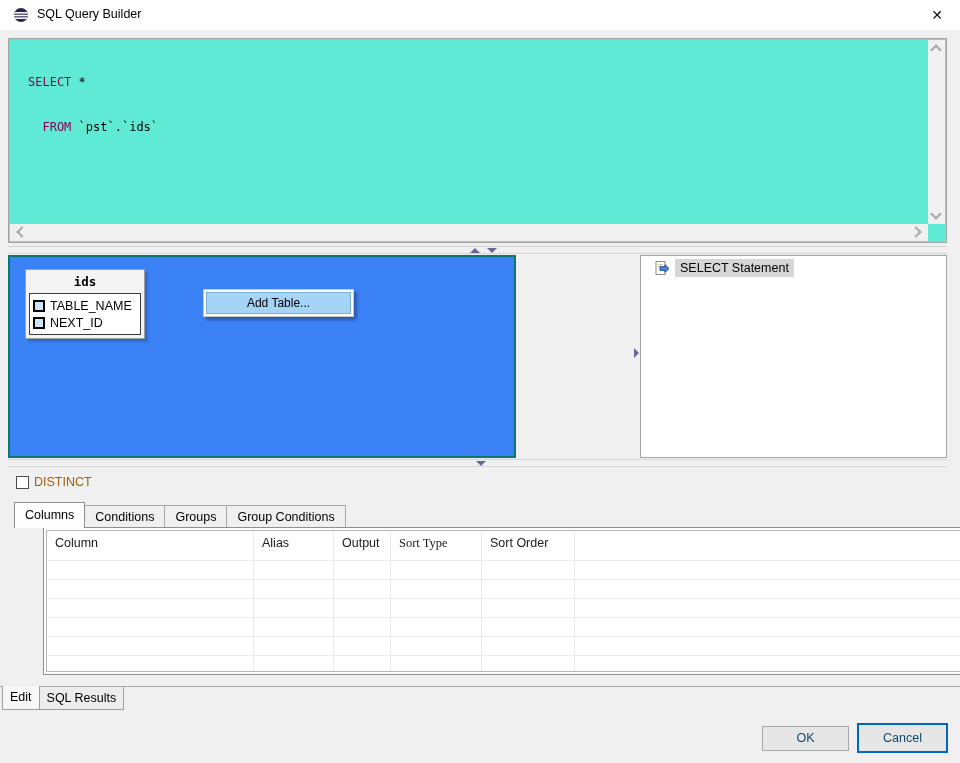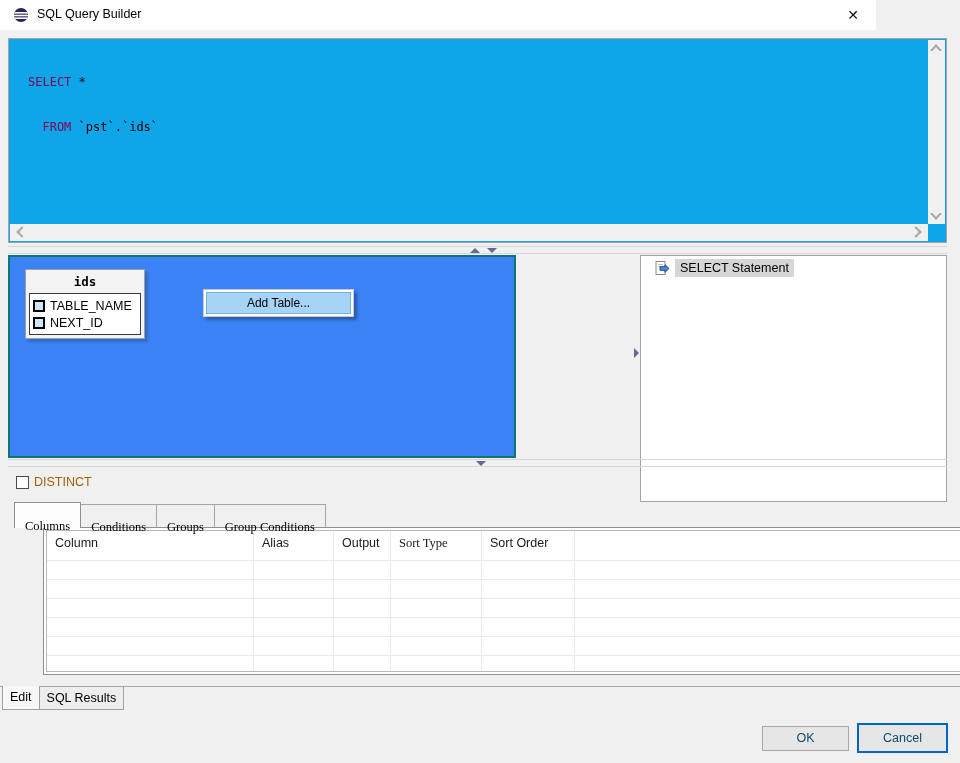--- a/index.html
+++ b/index.html
@@ -1,25 +1,25 @@
 <!DOCTYPE html>
 <html><head>
 <meta charset="utf-8">
 <style>
   * { margin:0; padding:0; box-sizing:border-box; }
   html,body { width:960px; height:763px; }
   body { font-family:"Liberation Sans", sans-serif; background:#f0f0f0; position:relative; overflow:hidden; }
 
-  .titlebar { position:absolute; left:0; top:0; width:876px; height:30px; background:#ffffff; }
+  .titlebar { position:absolute; left:0; top:0; width:960px; height:30px; background:#ffffff; }
   .titlebar .app-icon { position:absolute; left:13px; top:7px; width:16px; height:16px; }
   .titlebar .title { position:absolute; left:37px; top:7px; font-size:12.5px; color:#000; }
   .close-btn { position:absolute; right:12px; top:5px; width:22px; height:20px; text-align:center; font-size:14px; color:#111; line-height:20px; cursor:default; }
 
   
-  .sql-editor { position:absolute; left:8px; top:38px; width:939px; height:205px; background:#0ea5e9; border:1px solid #a3a3a3; }
+  .sql-editor { position:absolute; left:8px; top:38px; width:939px; height:205px; background:#5eead4; border:1px solid #a3a3a3; }
   .sql-text { position:absolute; left:19px; top:6px; right:20px; font-family:"DejaVu Sans Mono", monospace; font-size:12px; line-height:15px; color:#000; white-space:pre; }
   .kw { color:#7f0055; }
 
   .vscroll { position:absolute; top:1px; right:1px; width:17px; bottom:18px; background:#f0f0f0; }
   .hscroll { position:absolute; left:1px; bottom:1px; right:18px; height:17px; background:#f0f0f0; }
   .chev { position:absolute; width:8px; height:8px; border-style:solid; border-color:#a8a8a8; border-width:0; }
   .chev-up    { top:6px;  left:4px; border-left-width:2px; border-top-width:2px;  transform:rotate(45deg); }
   .chev-down  { bottom:6px; left:4px; border-right-width:2px; border-bottom-width:2px; transform:rotate(45deg); }
   .chev-left  { left:8px; top:4px; border-left-width:2px; border-bottom-width:2px; transform:rotate(45deg); }
   .chev-right { right:8px; top:4px; border-right-width:2px; border-top-width:2px; transform:rotate(45deg); }
@@ -29,42 +29,42 @@
   .tri { position:absolute; width:0; height:0; }
   .tri-up   { left:462px; top:1px; border-left:5px solid transparent; border-right:5px solid transparent; border-bottom:5px solid #67679b; }
   .tri-down1{ left:479px; top:1px; border-left:5px solid transparent; border-right:5px solid transparent; border-top:5px solid #67679b; }
   .sash-h2 { position:absolute; left:8px; top:459px; width:939px; height:8px; border-top:1px solid #d6d6d6; border-bottom:1px solid #d6d6d6; }
   .tri-down2{ left:468px; top:1px; border-left:5px solid transparent; border-right:5px solid transparent; border-top:5px solid #67679b; }
   .sash-v { position:absolute; left:633px; top:255px; width:7px; height:203px; }
   .tri-right{ left:1px; top:93px; border-top:5px solid transparent; border-bottom:5px solid transparent; border-left:5px solid #67679b; }
 
   
   .graph-panel { position:absolute; left:8px; top:255px; width:508px; height:203px; background:#3b82f6; border:2px solid #0f766e; }
-  .outline-panel { position:absolute; left:640px; top:255px; width:307px; height:247px; background:#fff; border:1px solid #a3a3a3; }
+  .outline-panel { position:absolute; left:640px; top:255px; width:307px; height:203px; background:#fff; border:1px solid #a3a3a3; }
 
   .table-node { position:absolute; left:15px; top:12px; width:120px; background:#f4f4f4; border:1px solid #9aa0a6; box-shadow:3px 3px 2px rgba(0,0,0,0.18); }
   .table-node .node-title { height:23px; text-align:center; font-family:"DejaVu Sans Mono", monospace; font-weight:bold; font-size:12.5px; line-height:23px; color:#000; }
   .node-body { margin:0 3px 3px 3px; border:1px solid #3c3c3c; background:#fff; padding:3px 0 3px 3px; }
   .node-row { display:flex; align-items:center; height:17px; }
   .col-check { width:12px; height:12px; border:2px solid #000; background:#cfe6f8; flex:0 0 auto; }
   .node-row .col-label { margin-left:5px; font-size:12.5px; color:#000; white-space:nowrap; }
 
   .context-menu { position:absolute; left:180px; top:32px; width:151px; background:#fff; border:1px solid #c9c9c9; padding:2px; box-shadow:3px 3px 3px rgba(0,0,0,0.3);margin-left:13px; }
   .menu-item { height:22px; background:#a6d4f6; border:1px solid #7ab0d8; text-align:center; font-size:12px; line-height:20px; color:#000; }
 
   .outline-item { position:absolute; left:12px; top:3px; display:flex; align-items:center; }
   .outline-item .label { margin-left:5px; background:#d6d6d6; padding:2px 5px; font-size:12.5px; color:#000; }
 
   
   .distinct-row { position:absolute; left:16px; top:475px; display:flex; align-items:center; }
   .checkbox { width:13px; height:13px; border:1px solid #4a4a4a; background:#fdfdfd; flex:0 0 auto; }
   .distinct-row .cb-label { margin-left:5px; font-size:12.5px; color:#a16207; }
 
   .tabs { position:absolute; left:14px; top:502px; height:25px; display:flex; align-items:flex-end; z-index:2; }
-  .tab { height:22px; padding:11px 10px; font-size:12.5px; line-height:22px; color:#000; border:1px solid #a6a6a6; border-bottom:none; border-left:none; background:#f0f0f0;font-family:Liberation Serif, serif; }
+  .tab { height:22px; padding:0 10px; font-size:12.5px; line-height:22px; color:#000; border:1px solid #a6a6a6; border-bottom:none; border-left:none; background:#f0f0f0; }
   .tab:first-child { border-left:1px solid #a6a6a6; }
   .tab.active { height:26px; line-height:25px; background:#fdfdfd; border:1px solid #8f8f8f; border-bottom:none; margin-bottom:-1px; }
 
   .tab-page { position:absolute; left:9px; top:527px; width:932px; height:148px; background:#fdfdfd; border:1px solid #8f8f8f; z-index:1;margin-left:34px; }
   .grid { position:absolute; left:2px; top:2px; right:2px; bottom:2px; border:1px solid #b8b8b8; background:#fff; overflow:hidden; }
   .grid-header { display:flex; height:30px; border-bottom:1px solid #e9e9ef; }
   .gh-cell { border-right:1px solid #e9e9ef; padding:5px 0 0 8px; font-size:12.5px; color:#1a1a1a; }
   .grid-row { display:flex; height:19px; border-bottom:1px solid #e9e9ef; }
   .g-cell { border-right:1px solid #e9e9ef; height:100%; }
   .c0 { width:207px; } .c1 { width:80px; } .c2 { width:57px; } .c3 { width:91px;font-family:Liberation Serif, serif; } .c4 { width:93px; }

